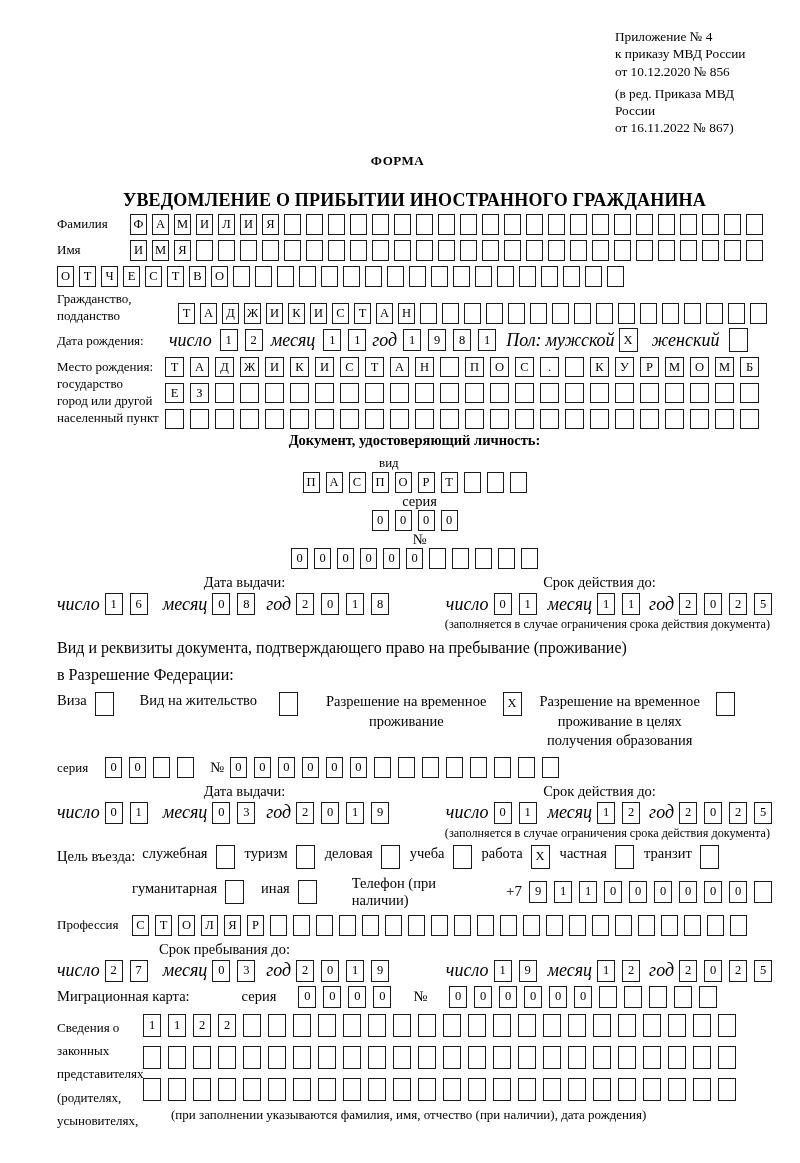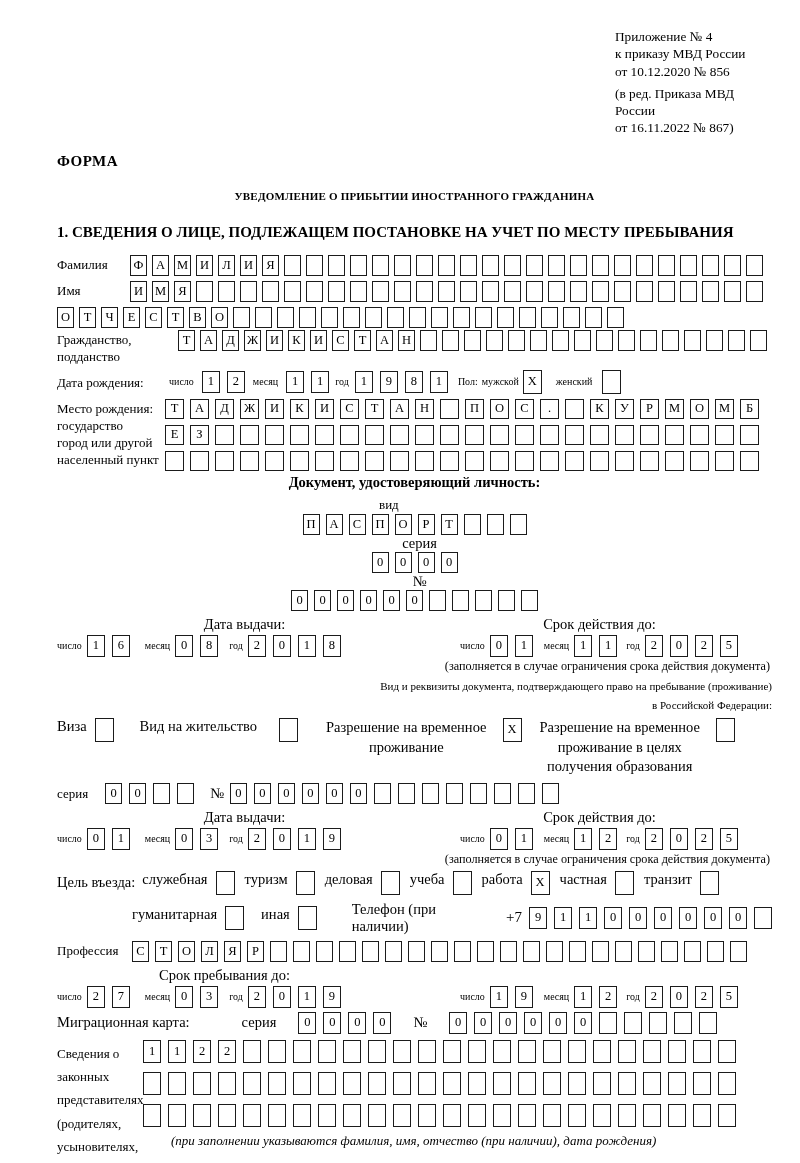--- a/index.html
+++ b/index.html
@@ -4,42 +4,42 @@
 <style>
   html,body{margin:0;padding:0;background:#e8e8e8;}
   .page{
     width:800px;height:1163px;margin:0 auto;background:#ffffff;
     font-family:"Liberation Serif","DejaVu Serif",serif;color:#000000;
     box-sizing:border-box;padding:28px 28px 10px 57px;overflow:hidden;position:relative;
   }
   
   .hdr{margin-left:558px;font-size:13.3px;line-height:1.3;}
   .hdr .gap{height:5px;}
-  .forma{font-weight:bold;text-align:left;padding-right:34px;margin-top:16px;font-size:15px;letter-spacing:.5px;}
+  .forma{font-weight:bold;text-align:center;padding-right:34px;margin-top:16px;font-size:13px;letter-spacing:.5px;}
   
-  .title{font-weight:bold;text-align:center;font-size:11px;line-height:1.5;margin-top:18px;letter-spacing:.2px;}
+  .title{font-weight:bold;text-align:center;font-size:18px;line-height:1.5;margin-top:18px;letter-spacing:.2px;}
   .uline{display:inline-block;width:56px;border-bottom:2px solid #333;margin-left:10px;vertical-align:baseline;}
   .sec1{font-weight:bold;font-size:15px;margin-top:20px;margin-bottom:14px;}
   
   .frow{display:flex;align-items:flex-start;margin-bottom:5px;}
   .flabel{font-size:13px;line-height:1.3;flex:0 0 auto;padding-top:2px;}
   .w73{width:73px;}.w143{width:143px;}.w121{width:121px;}.w108{width:108px;}.w71{width:71px;}.w86{width:86px;}
   .cells{display:flex;gap:5px;flex-wrap:nowrap;}
   .cell{box-sizing:border-box;flex:0 0 auto;width:17px;height:21px;border:1.6px solid #1b1b1b;
         display:flex;align-items:center;justify-content:center;font-size:12.5px;background:#fff;}
   .cellstack{display:flex;flex-direction:column;gap:6px;}
   .bp .cell{width:19px;height:20px;}
   
   .dh{display:flex;font-size:14.5px;margin-bottom:2px;}
   .dh .h1{width:375px;text-align:center;}
   .dh .h2{width:335px;text-align:center;}
   .drow{display:flex;align-items:center;}
   .dgroup{display:flex;align-items:center;gap:5px;}
   .dg-left{width:375px;}
-  .dl{font-size:10px;}
+  .dl{font-size:18px;font-style:italic;}
   .dcells{gap:7px;}
   .dcells .cell{width:18px;height:22px;}
   .note{font-size:12.2px;text-align:right;margin:2px 2px 4px 0;}
   
   .cb .cell{width:19px;height:24px;}
   .visa-row{display:flex;align-items:flex-start;margin:4px 0 6px 0;font-size:14.5px;}
   .visa-row .ml{margin-left:22px;}
   .opt-label-multi{text-align:center;line-height:1.35;}
   .pair{display:flex;align-items:flex-start;gap:8px;}
   
@@ -50,21 +50,21 @@
   .phone-prefix{margin-left:14px;font-size:15px;}
   
   .mig{display:flex;align-items:center;font-size:14.5px;gap:22px;margin:4px 0 6px 0;}
   
   .rep{display:flex;align-items:flex-start;margin-top:4px;}
   .rep .flabel{line-height:1.8;}
   .repcells .cell{width:18px;height:23px;}
   .rep .cellstack{gap:9px;}
   .caption{font-size:13px;margin-left:112px;margin-top:6px;}
   .inline-lbl{font-size:14.5px;margin:0 6px 0 16px;}
-  .toplines{font-size:11px;line-height:1.55;margin-bottom:2px;text-align:right;}
+  .toplines{font-size:16px;line-height:1.55;margin-bottom:2px;}
 </style>
 </head>
 <body>
 
 <div class="page">
 
   <div class="hdr">
     <div>Приложение № 4</div>
     <div>к приказу МВД России</div>
     <div>от 10.12.2020 № 856</div>
@@ -72,21 +72,20 @@
     <div>(в ред. Приказа МВД России</div>
     <div>от 16.11.2022 № 867)</div>
   </div>
 
   <div class="forma">ФОРМА</div>
 
   <div class="title">
     <div>УВЕДОМЛЕНИЕ О ПРИБЫТИИ ИНОСТРАННОГО ГРАЖДАНИНА</div>
   </div>
 
-  <div class="sec1">1. СВЕДЕНИЯ О ЛИЦЕ, ПОДЛЕЖАЩЕМ ПОСТАНОВКЕ НА УЧЕТ ПО МЕСТУ ПРЕБЫВАНИЯ</div>
 
   <div class="frow">
     <div class="flabel w73">Фамилия</div>
     <div class="cells">
         <span class="cell">Ф</span>
         <span class="cell">А</span>
         <span class="cell">М</span>
         <span class="cell">И</span>
         <span class="cell">Л</span>
         <span class="cell">И</span>
@@ -175,21 +174,21 @@
         <span class="cell"></span>
         <span class="cell"></span>
         <span class="cell"></span>
         <span class="cell"></span>
         <span class="cell"></span>
         <span class="cell"></span>
         <span class="cell"></span>
       </div>
   </div>
 
-  <div class="frow" style="margin-bottom:4px;">
+  <div class="frow" style="margin-bottom:4px;align-items:flex-end;">
     <div class="flabel w121">
       <div>Гражданство,</div>
       <div>подданство</div>
     </div>
     <div class="cells">
         <span class="cell">Т</span>
         <span class="cell">А</span>
         <span class="cell">Д</span>
         <span class="cell">Ж</span>
         <span class="cell">И</span>
@@ -416,21 +415,21 @@
           <span class="cell">2</span>
           <span class="cell">0</span>
           <span class="cell">2</span>
           <span class="cell">5</span>
         </span>
     </div>
   </div>
   <div class="note">(заполняется в случае ограничения срока действия документа)</div>
 
   <div class="toplines">Вид и реквизиты документа, подтверждающего право на пребывание (проживание)</div>
-  <div class="toplines">в Российской Федерации:</div>
+  <div class="toplines">в Разрешение Федерации:</div>
 
   <div class="visa-row">
     <span class="pair">
       <span>Виза</span>
       <span class="cells cb">
           <span class="cell"></span>
         </span>
     </span>
     <span class="pair ml" style="margin-left:26px;">
       <span>Вид на жительство</span>
@@ -791,17 +790,17 @@
             <span class="cell"></span>
             <span class="cell"></span>
             <span class="cell"></span>
             <span class="cell"></span>
             <span class="cell"></span>
             <span class="cell"></span>
             <span class="cell"></span>
             <span class="cell"></span>
           </div>
       </div>
-      <div class="caption" style="margin-left:28px;font-style:italic;">(при заполнении указываются фамилия, имя, отчество (при наличии), дата рождения)</div>
+      <div class="caption" style="margin-left:28px;">(при заполнении указываются фамилия, имя, отчество (при наличии), дата рождения)</div>
     </div>
   </div>
 
 </div>
 
 </body></html>

